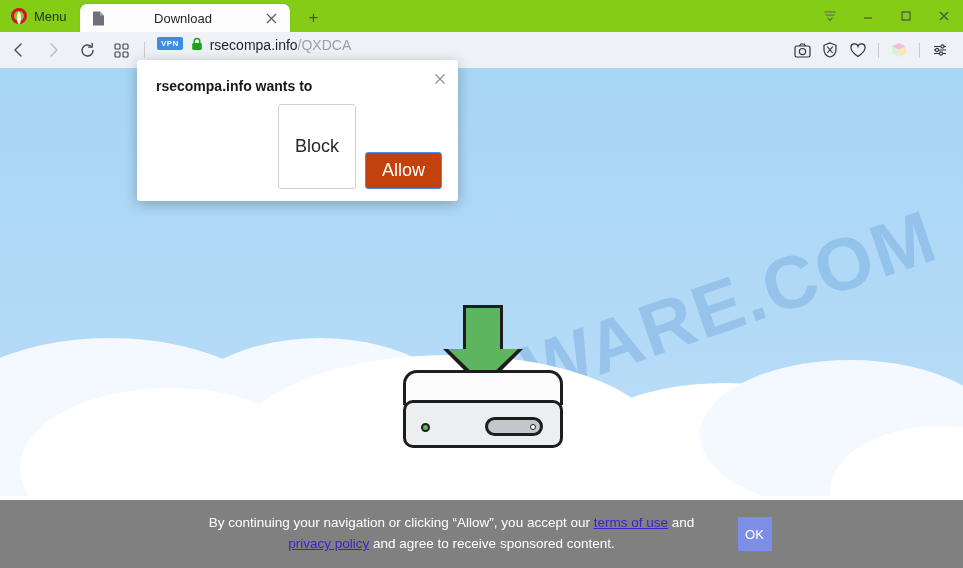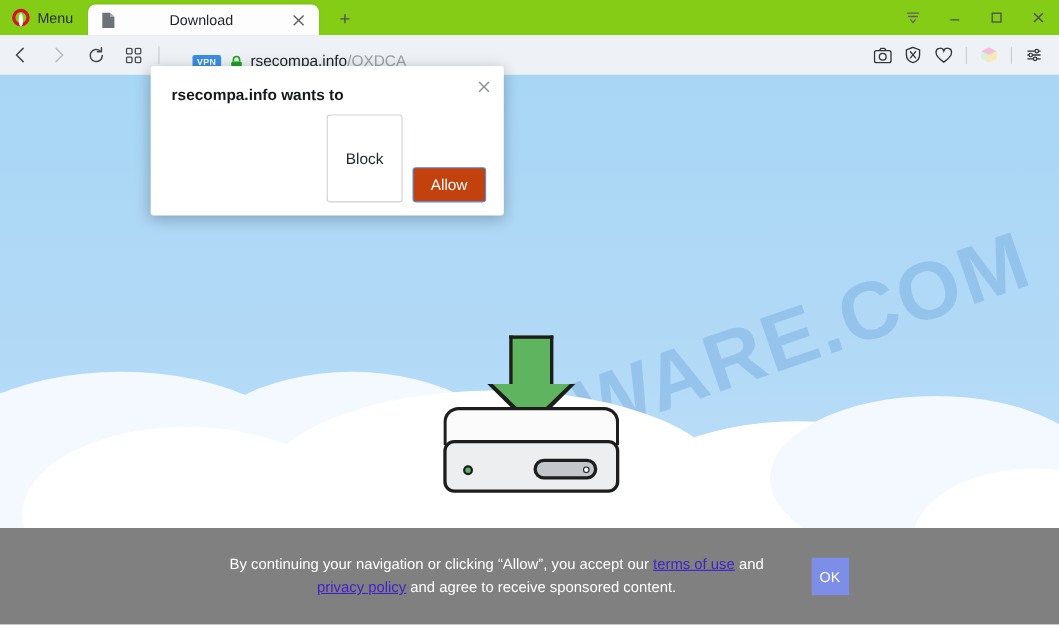--- a/index.html
+++ b/index.html
@@ -128,23 +128,23 @@
     margin-left: 4px;
   }
   .nav-icon.disabled { color: #b9bdc2; }
   .nav-sep {
     width: 1px; height: 16px;
     background: #c8ccd2;
     margin: 0 6px 0 8px;
   }
   .urlzone {
     display: flex;
-    align-items: flex-end;
+    align-items: flex-start;
     gap: 8px;
-    margin-left: 24px;
+    margin-left: 6px;
     flex: 1 1 auto;
     height: 26px;
   }
   .vpn-badge {
     background: #3a8ee6;
     color: #fff;
     font-size: 8px;
     font-weight: bold;
     letter-spacing: .4px;
     padding: 2px 4px;
@@ -312,21 +312,21 @@
     background: #fff;
     border: 1.5px solid #1d1d1d;
     box-sizing: border-box;
   }
 
   
   .banner {
     position: absolute;
     left: 0; bottom: 0;
     width: 963px;
-    height: 88px;
+    height: 68px;
     background: #808080;
     display: flex;
     align-items: center;
     justify-content: center;
     gap: 26px;
   }
   .banner-text {
     width: 520px;
     text-align: center;
     font-size: 13.5px;
@@ -384,21 +384,21 @@
   .perm-option {
     font-size: 14px;
     color: #26292d;
   }
   .perm-actions {
     display: flex;
     justify-content: flex-end;
     gap: 9px;
   }
   .btn {
-    font-size: 14px;
+    font-size: 18px;
     font-family: "Liberation Sans", sans-serif;
     padding: 7px 16px;
     border-radius: 3px;
     cursor: default;
   }
   .btn-block {
     background: #fff;
     border: 1px solid #cdd1d6;
     color: #24282c;
   }

